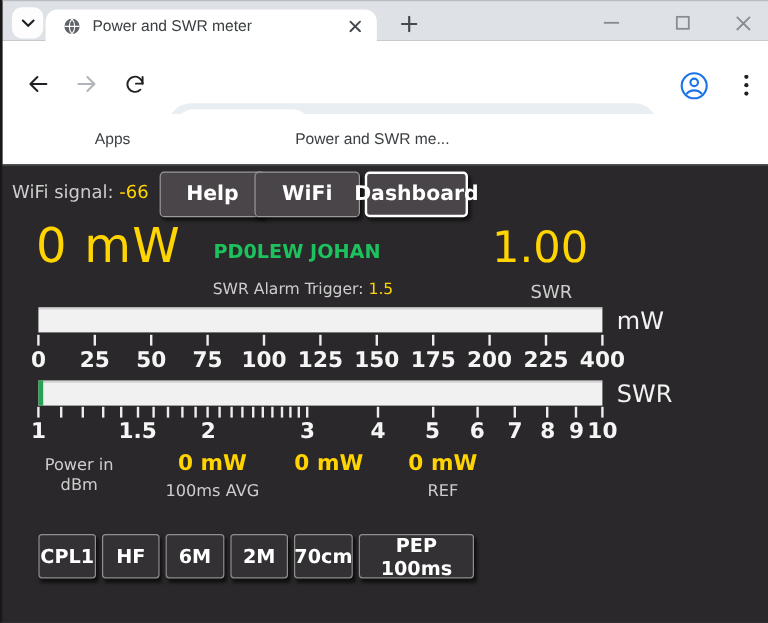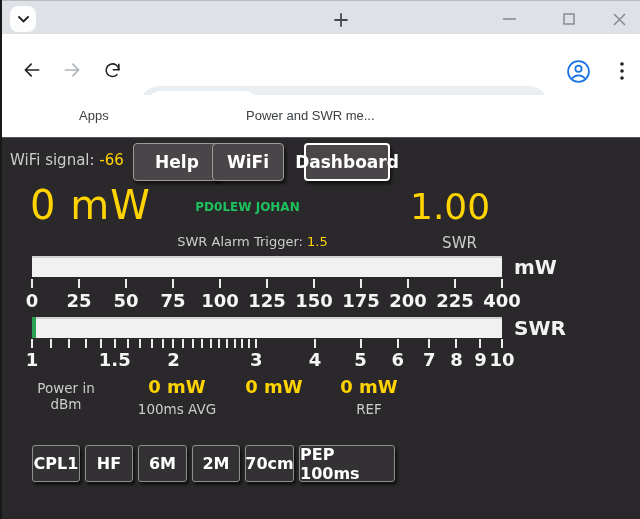--- a/index.html
+++ b/index.html
@@ -33,48 +33,60 @@
   .page{position:absolute;left:0;top:137px;width:100%;height:382px;background:var(--page-bg,#2a282a);border-top:1px solid #57555a;box-sizing:border-box;font-family:"DejaVu Sans",sans-serif;color:#e8e8e8;}
   .muted{color:var(--muted-text,#cdcdcd);}
   .yellow{color:var(--accent-yellow,#ffd400);}
   .wifi-line{position:absolute;left:8px;top:13px;font-size:15px;}
   .utc{position:absolute;left:394px;top:14px;font-size:16px;}
   .btn3d{position:absolute;top:5px;height:38px;display:flex;align-items:center;justify-content:center;
     background:#4a4548;border:1px solid #9b9b9b;border-radius:4px;color:#fff;font-weight:bold;font-size:17px;
     box-shadow:2px 3px 3px rgba(0,0,0,.55);cursor:pointer;box-sizing:border-box;font-family:"DejaVu Sans",sans-serif;}
   .btn3d.focused{border:2px solid #ffffff;}
   .power-main{position:absolute;left:28px;top:44px;font-size:40px;letter-spacing:1px;}
-  .callsign{position:absolute;left:168px;top:62px;width:155px;text-align:center;font-size:12px;font-weight:bold;color:var(--callsign-green,#1dc15d);}
+  .callsign{position:absolute;left:168px;top:62px;width:155px;text-align:center;font-size:16px;font-weight:bold;color:var(--callsign-green,#1dc15d);}
   .swr-main{position:absolute;left:408px;top:48px;font-size:36px;}
   .alarm-line{position:absolute;left:168px;top:96px;width:165px;text-align:center;font-size:13px;}
   .swr-caption{position:absolute;left:430px;top:96px;width:55px;text-align:center;font-size:15px;}
   .meter{position:absolute;left:30px;width:470px;height:21px;background:#f1f1f1;box-shadow:inset 0 2px 0 rgba(0,0,0,.13);}
   .meter-fill{position:absolute;left:0;top:0;bottom:0;background:var(--bar-fill-green,#2aa052);}
-  .meter-unit{position:absolute;left:512px;font-size:20px;font-weight:bold;color:#f2f2f2;}
+  .meter-unit{position:absolute;left:512px;font-size:20px;font-weight:normal;color:#f2f2f2;}
   .ticks{position:absolute;left:30px;width:470px;height:10px;}
   .tick{position:absolute;top:0;width:2px;height:9px;background:#ededed;transform:translateX(-50%);}
   .slabels{position:absolute;left:30px;width:470px;height:24px;}
   .slabel{position:absolute;transform:translateX(-50%);font-size:18px;font-weight:bold;color:#f5f5f5;white-space:nowrap;}
   .stat-col{position:absolute;top:238px;text-align:center;}
   .stat-value{font-size:18px;font-weight:bold;color:var(--accent-yellow,#ffd400);}
   .stat-label{font-size:13.5px;color:var(--muted-text,#cdcdcd);margin-top:4px;}
   .band-btn{position:absolute;top:307px;height:37px;display:flex;align-items:center;justify-content:center;
     background:#343134;border:1px solid #8f8f8f;border-radius:3px;color:#fff;font-weight:bold;font-size:16px;
-    box-shadow:2px 3px 3px rgba(0,0,0,.6);cursor:pointer;box-sizing:border-box;font-family:"DejaVu Sans",sans-serif;}
+    box-shadow:2px 3px 3px rgba(0,0,0,.6);cursor:pointer;box-sizing:border-box;font-family:"DejaVu Sans",sans-serif;text-align:center;}
 </style>
 </head>
 <body>
 
 <div class="window">
 
   <div class="tabstrip">
     <div class="tab-search">
       <svg width="11" height="7" viewBox="0 0 11 7">
           <path d="M1 1l4.5 4.5L10 1" stroke="#202124" stroke-width="1.8" fill="none" stroke-linecap="round"></path>
         </svg>
+    </div>
+    <div class="tab">
+      <svg width="16" height="16" viewBox="0 0 24 24">
+          <circle cx="12" cy="12" r="9.5" fill="#5f6368"></circle>
+          <path d="M2.5 12h19M12 2.5a15 15 0 0 1 0 19M12 2.5a15 15 0 0 0 0 19" stroke="#fff" stroke-width="1.4" fill="none"></path>
+        </svg>
+      <span class="tab-title">Power and SWR meter</span>
+      <span class="tab-close">
+        <svg width="10" height="10" viewBox="0 0 10 10">
+            <path d="M1 1l8 8M9 1l-8 8" stroke="#45494d" stroke-width="1.6" stroke-linecap="round"></path>
+          </svg>
+      </span>
     </div>
     <div class="newtab">
       <svg width="14" height="14" viewBox="0 0 14 14">
           <path d="M7 1v12M1 7h12" stroke="#45494d" stroke-width="1.8" stroke-linecap="round"></path>
         </svg>
     </div>
     <div class="winctl" style="left:496px">
       <svg width="13" height="2" viewBox="0 0 13 2">
           <path d="M0 1h13" stroke="#878c91" stroke-width="1.6"></path>
         </svg>
@@ -171,21 +183,21 @@
 
   <div class="page">
 
     <div class="wifi-line">
       <span class="muted">WiFi signal:</span>
       <span class="yellow">-66</span>
     </div>
 
     <div id="nav-buttons">
         <div class="btn3d" style="left: 131px; width: 88px;">Help</div>
-        <div class="btn3d" style="left: 210px; width: 72px;">WiFi</div>
+        <div class="btn3d" style="left: 210px; width: 88px;">WiFi</div>
         <div class="btn3d focused" style="left: 302px; width: 86px;">Dashboard</div>
       </div>
 
 
     <div class="power-main yellow">0 mW</div>
     <div class="callsign">PD0LEW JOHAN</div>
     <div class="swr-main yellow">1.00</div>
 
     <div class="alarm-line">
       <span class="muted">SWR Alarm Trigger:</span>

